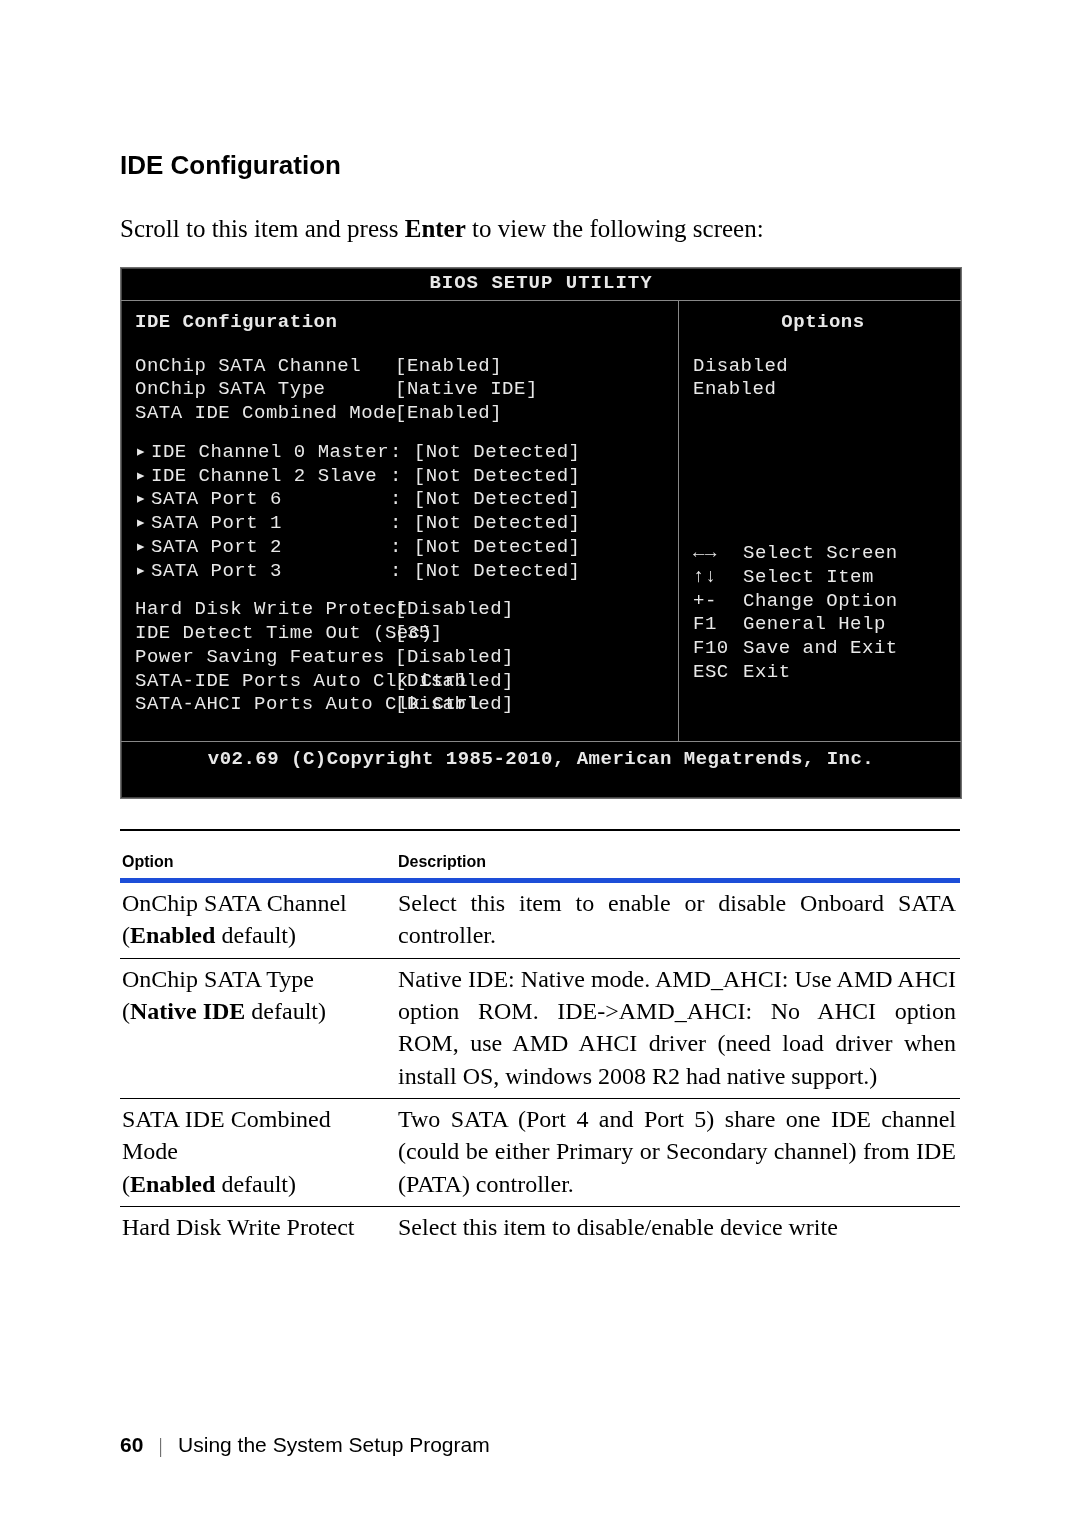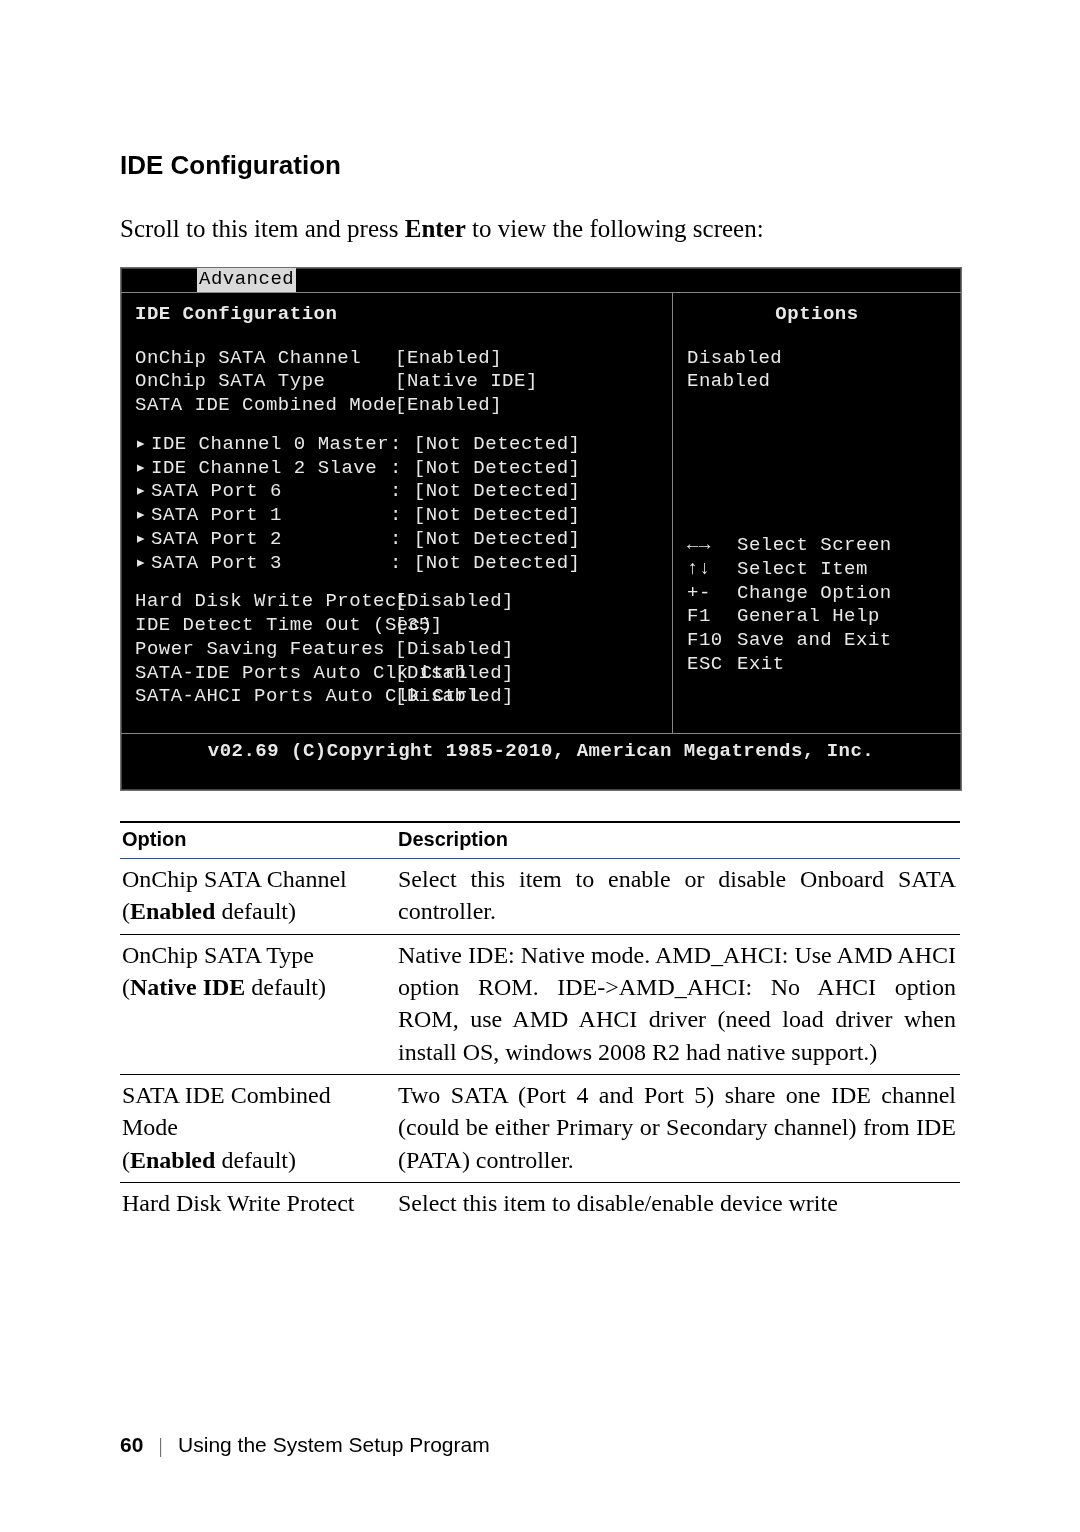--- a/index.html
+++ b/index.html
@@ -49,21 +49,21 @@
     padding:0 2px;
   }
   .bios-body{display:flex;border-top:1px solid #888;border-bottom:1px solid #888;}
   .bios-left{
     flex:1 1 auto;
     border-right:1px solid #888;
     padding:10px 14px 24px 14px;
   }
   .bios-right{
     width:260px;
-    padding:10px 14px 24px 14px;
+    padding:10px 8px 24px 14px;
   }
   .bios-left .hdr{font-weight:bold;margin-bottom:20px;}
   .bios-right .hdr{font-weight:bold;text-align:center;margin-bottom:20px;}
   .opt-row{display:flex;white-space:pre;}
   .opt-label{width:260px;}
   .opt-val{}
   .dev-row{display:flex;white-space:pre;}
   .dev-label{width:255px;}
   .tri{display:inline-block;width:16px;}
   .blank{height:15px;}
@@ -79,24 +79,24 @@
   .opts-table{
     width:100%;
     border-collapse:collapse;
     font-size:24px;
     margin-top:30px;
   }
   .opts-table th{
     font-family:Arial,Helvetica,sans-serif;
     font-weight:bold;
     text-align:left;
-    font-size:20px;
-    padding:5px 4px 7px 2px;
+    font-size:16px;
+    padding:22px 4px 7px 2px;
     border-top:2px solid #000;
-    border-bottom:1px solid #1d4ed8;
+    border-bottom:5px solid #1d4ed8;
   }
   .opts-table td{
     vertical-align:top;
     padding:4px 4px 6px 2px;
     border-bottom:1px solid #000;
     line-height:1.35;
   }
   .opts-table td.opt-cell{width:270px;}
   .opts-table td .bold{font-weight:bold;}
   .opts-table td.desc-cell{text-align:justify;}
@@ -114,23 +114,21 @@
 </head>
 <body>
 
 <div class="section-heading">IDE Configuration</div>
 
 <div class="intro-line">
   <span>Scroll to this item and press </span><span class="em">Enter</span><span> to view the following screen:</span>
 </div>
 
 <div class="bios">
-  <div class="bios-tab-row">
-    <span class="bios-tab">Advanced</span>
-  </div>
+  <div class="bios-title">BIOS SETUP UTILITY</div>
   <div class="bios-body">
     <div class="bios-left">
       <div class="hdr">IDE Configuration</div>
 
       <div class="opt-row"><span class="opt-label">OnChip SATA Channel</span><span class="opt-val">[Enabled]</span></div>
       <div class="opt-row"><span class="opt-label">OnChip SATA Type</span><span class="opt-val">[Native IDE]</span></div>
       <div class="opt-row"><span class="opt-label">SATA IDE Combined Mode</span><span class="opt-val">[Enabled]</span></div>
 
       <div class="blank"></div>
 

